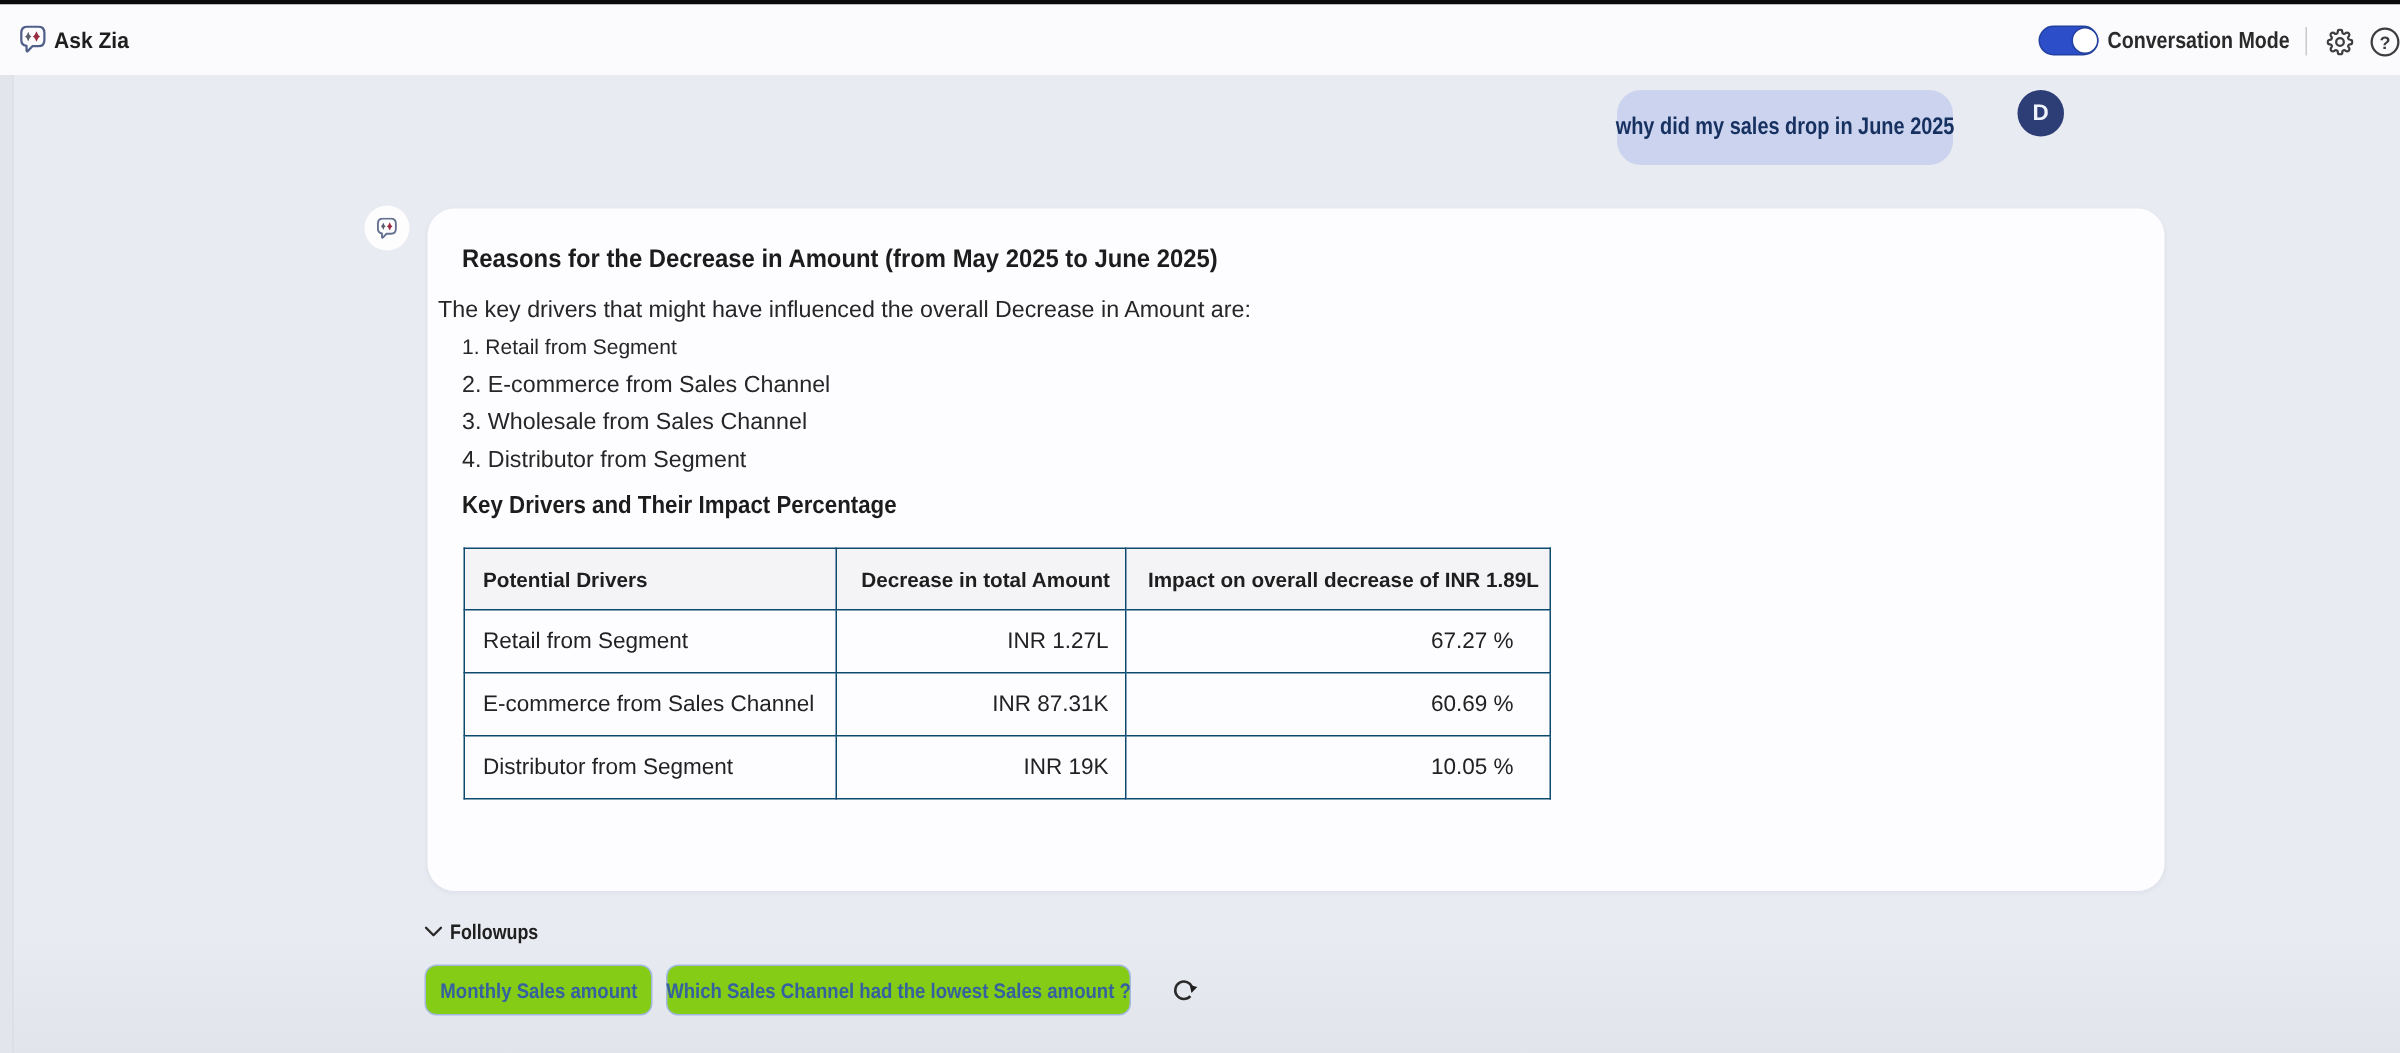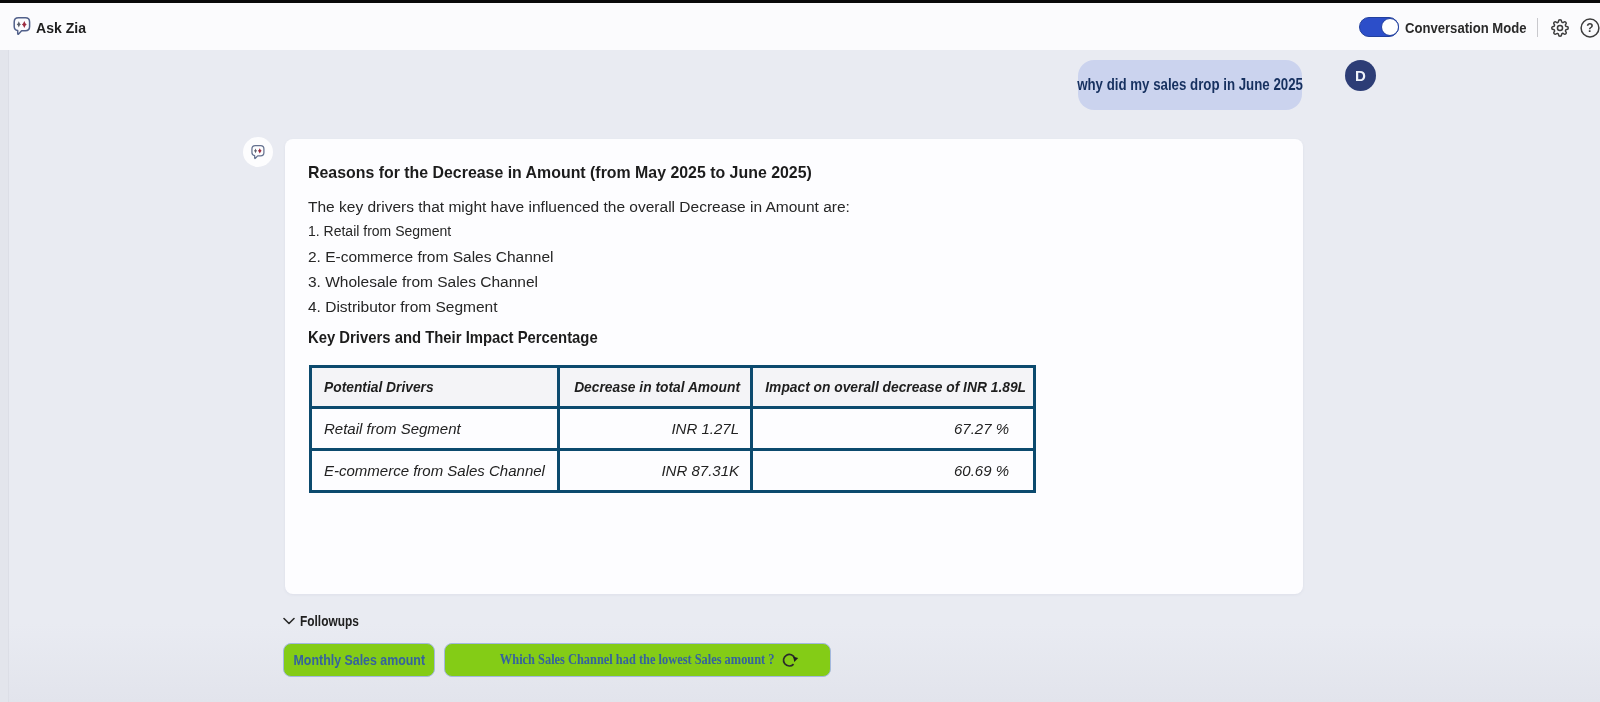--- a/index.html
+++ b/index.html
@@ -24,49 +24,49 @@
   .bubble { position:absolute; left:1078px; top:60px; width:224px; height:50px; background:#cbd3ee; border-radius:16px;
             color:#16305f; font-size:16px; font-weight:bold; white-space:nowrap; padding:0;
             display:flex; align-items:center; justify-content:center; }
   .bubble span { display:inline-block; transform:scaleX(0.83); }
   .avatar { position:absolute; left:1345px; top:60px; width:31px; height:31px; border-radius:50%; background:#2d3d76;
             color:#eef2fa; font-size:15px; font-weight:bold; display:flex; align-items:center; justify-content:center; }
 
   .botav { position:absolute; left:243px; top:137px; width:30px; height:30px; border-radius:50%; background:#fdfdfe;
            display:flex; align-items:center; justify-content:center; }
 
-  .card { position:absolute; left:285px; top:139px; width:1018px; height:455px; background:#fdfdff; border-radius:8px;
+  .card { position:absolute; left:285px; top:139px; width:1158px; height:455px; background:#fdfdff; border-radius:18px;
           box-shadow:0 1px 3px rgba(90,100,140,0.08); }
   .h1 { position:absolute; left:23px; top:24px; font-size:17px; font-weight:bold; color:#1c1c1c; transform:scaleX(0.935); transform-origin:left center; }
-  .para { position:absolute; left:23px; top:59px; font-size:15.5px; color:#262626; }
+  .para { position:absolute; left:7px; top:59px; font-size:15.5px; color:#262626; }
   .li1 { position:absolute; left:23px; top:84px; font-size:14px; color:#262626; }
   .li2 { position:absolute; left:23px; top:109px; font-size:15.5px; color:#262626; }
   .li3 { position:absolute; left:23px; top:134px; font-size:15.5px; color:#262626; }
   .li4 { position:absolute; left:23px; top:159px; font-size:15.5px; color:#262626; }
   .h2 { position:absolute; left:23px; top:189px; font-size:16.5px; font-weight:bold; color:#1c1c1c; transform:scaleX(0.9); transform-origin:left center; }
   .card > div { position:absolute; }
   .h1,.para,.li1,.li2,.li3,.li4,.h2 { white-space:nowrap; }
 
   table.tbl { position:absolute; left:24px; top:226px; border-collapse:collapse; table-layout:fixed; width:725px;
               font-size:15px; color:#222; background:#fdfdff; }
-  .tbl th, .tbl td { border:3px solid #0c4a6e; padding:0 12px; white-space:nowrap; overflow:hidden;font-style:italic; }
+  .tbl th, .tbl td { border:1px solid #0c4a6e; padding:0 12px; white-space:nowrap; overflow:hidden; }
   .tbl td.r { padding-right:11px; } .tbl td.r3 { padding-right:24px; }
   .tbl th { background:#f4f4f7; font-weight:bold; height:41px; text-align:left; font-size:13.8px; color:#1e1e1e; }
   .tbl th.r { padding-right:10px; } .tbl th.r3 { padding-right:7px; }
   .tbl td { height:42px; }
   .tbl th.r, .tbl td.r { text-align:right; }
   .c1 { width:248px; } .c2 { width:193px; } .c3 { width:283px; }
 
   .followups { position:absolute; left:283px; top:613px; display:flex; align-items:center; }
   .fu-t { font-size:14px; font-weight:bold; color:#202020; margin-left:5px; transform:scaleX(0.85); transform-origin:left center; }
   .btn { position:absolute; top:643px; height:34px; background:#84cc16; border:1px solid #a3b8dd; border-radius:8px;
          color:#35629f; font-size:14px; font-weight:bold; display:flex; align-items:center; justify-content:center; white-space:nowrap; }
   .btn span { display:inline-block; transform:scaleX(0.885); }
   .btn1 { left:283px; width:152px; }
-  .btn2 { left:444px; width:387px;font-family:Liberation Serif, serif; }
+  .btn2 { left:444px; width:310px; }
   .refresh { position:absolute; left:782px; top:652px; }
 </style>
 </head>
 <body>
   <div class="topstrip"></div>
   <div class="header"></div>
   <div class="main"></div>
   <div class="leftstrip"></div>
 
   <svg class="askzia-ic" width="18" height="19" viewBox="0 0 18 19">
@@ -126,20 +126,25 @@
       <tr>
           <td>Retail from Segment</td>
           <td class="r">INR 1.27L</td>
           <td class="r r3">67.27 %</td>
         </tr>
       <tr>
           <td>E-commerce from Sales Channel</td>
           <td class="r">INR 87.31K</td>
           <td class="r r3">60.69 %</td>
         </tr>
+      <tr>
+          <td>Distributor from Segment</td>
+          <td class="r">INR 19K</td>
+          <td class="r r3">10.05 %</td>
+        </tr>
     </tbody>
     </table>
   </div>
 
   <div class="followups">
     <svg width="12" height="8" viewBox="0 0 12 8">
       <path d="M1 1.5 L6 6.5 L11 1.5" fill="none" stroke="#2a2a2a" stroke-width="1.6" stroke-linecap="round" stroke-linejoin="round"></path>
     </svg>
     <span class="fu-t" id="fu">Followups</span>
   </div>

